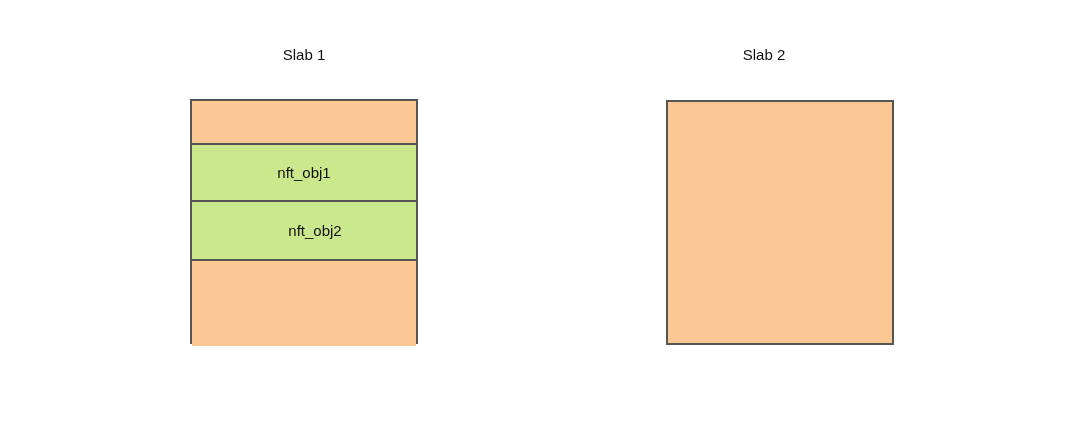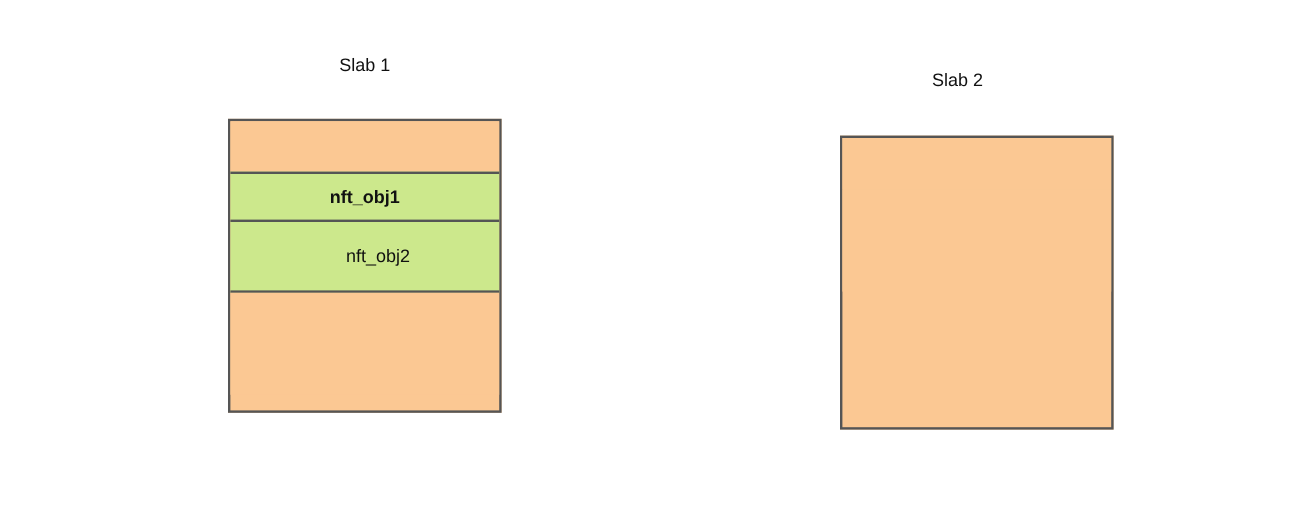--- a/index.html
+++ b/index.html
@@ -72,27 +72,27 @@
 </style>
 </head>
 <body>
 
 <div class="canvas">
 
   <div class="slab" style="left:190px; top:46px; width:228px; height:300px;">
     <div class="slab-title">Slab 1</div>
     <div class="slab-box" style="top:53px; width:228px; height:245px;">
       <div class="band band-free" style="height:42px;"></div>
-      <div class="band band-object" style="height:42px;font-weight:bold;">nft_obj1</div>
+      <div class="band band-object" style="height:59px;">nft_obj1</div>
       <div class="band band-object" style="height:59px;">nft_obj2</div>
       <div class="band band-free band-free-bottom" style="height:85px;"></div>
     </div>
   </div>
 
-  <div class="slab" style="left:700px; top:46px; width:196px; height:300px;margin-top:13px;">
+  <div class="slab" style="left:666px; top:46px; width:196px; height:300px;">
     <div class="slab-title">Slab 2</div>
     <div class="slab-box" style="top:54px; width:228px; height:245px;">
       <div class="band band-free" style="height:43px;"></div>
       <div class="band band-free band-free-bottom" style="height:85px;"></div>
     </div>
   </div>
 
 </div>
 
 </body></html>

